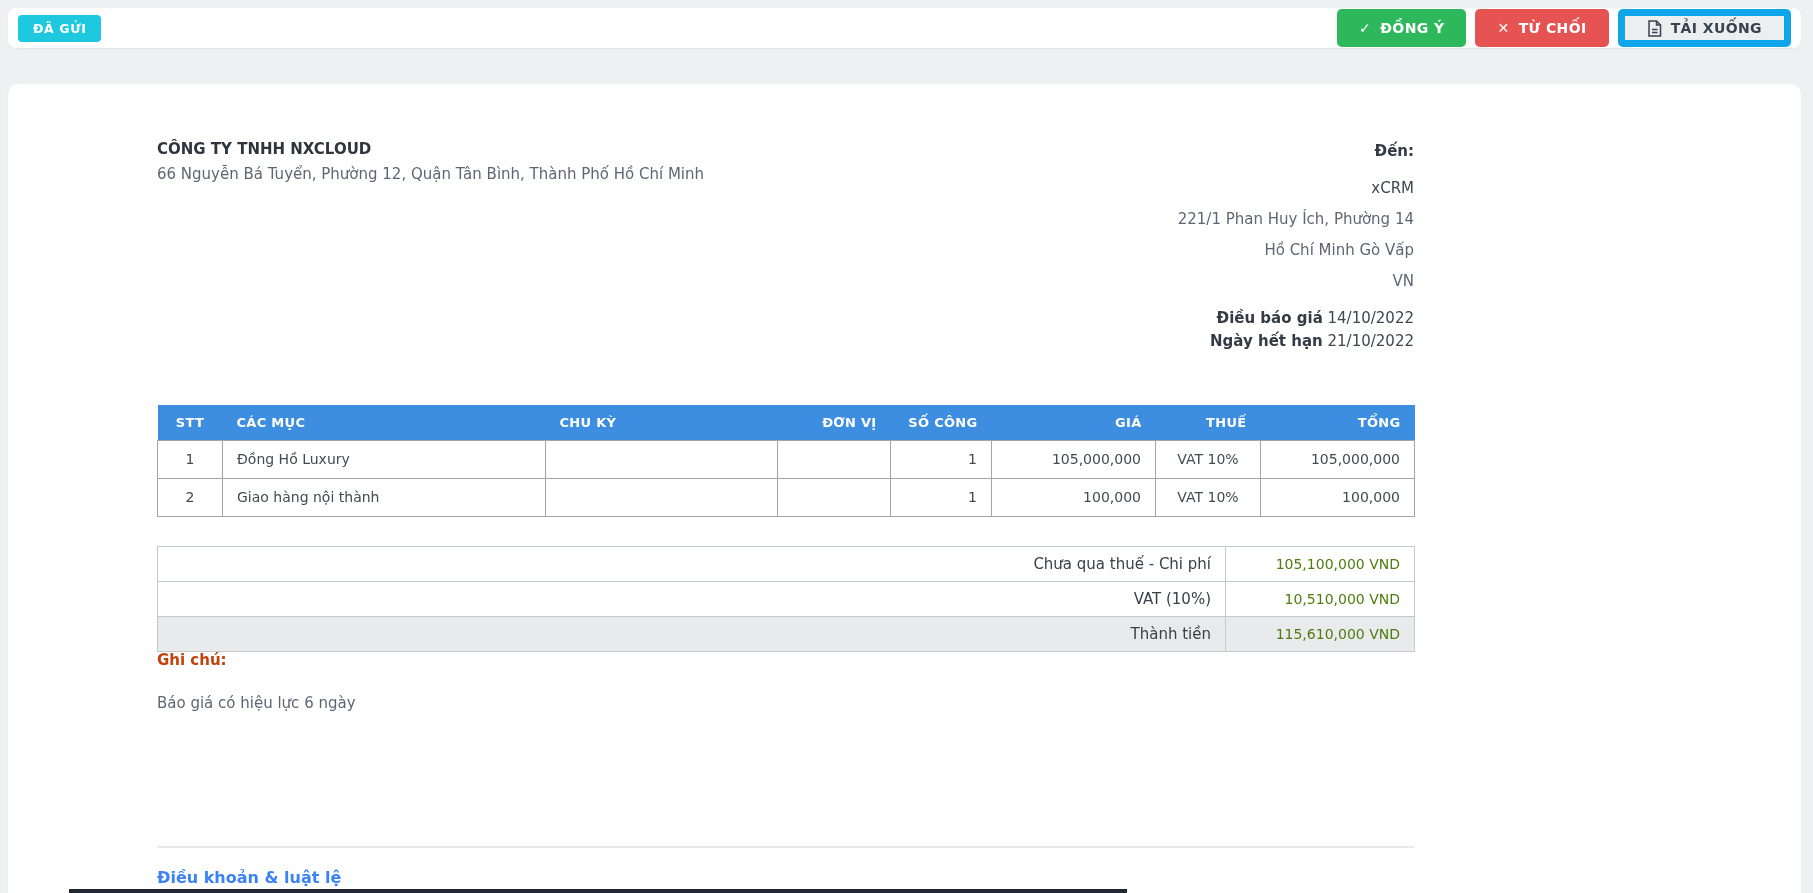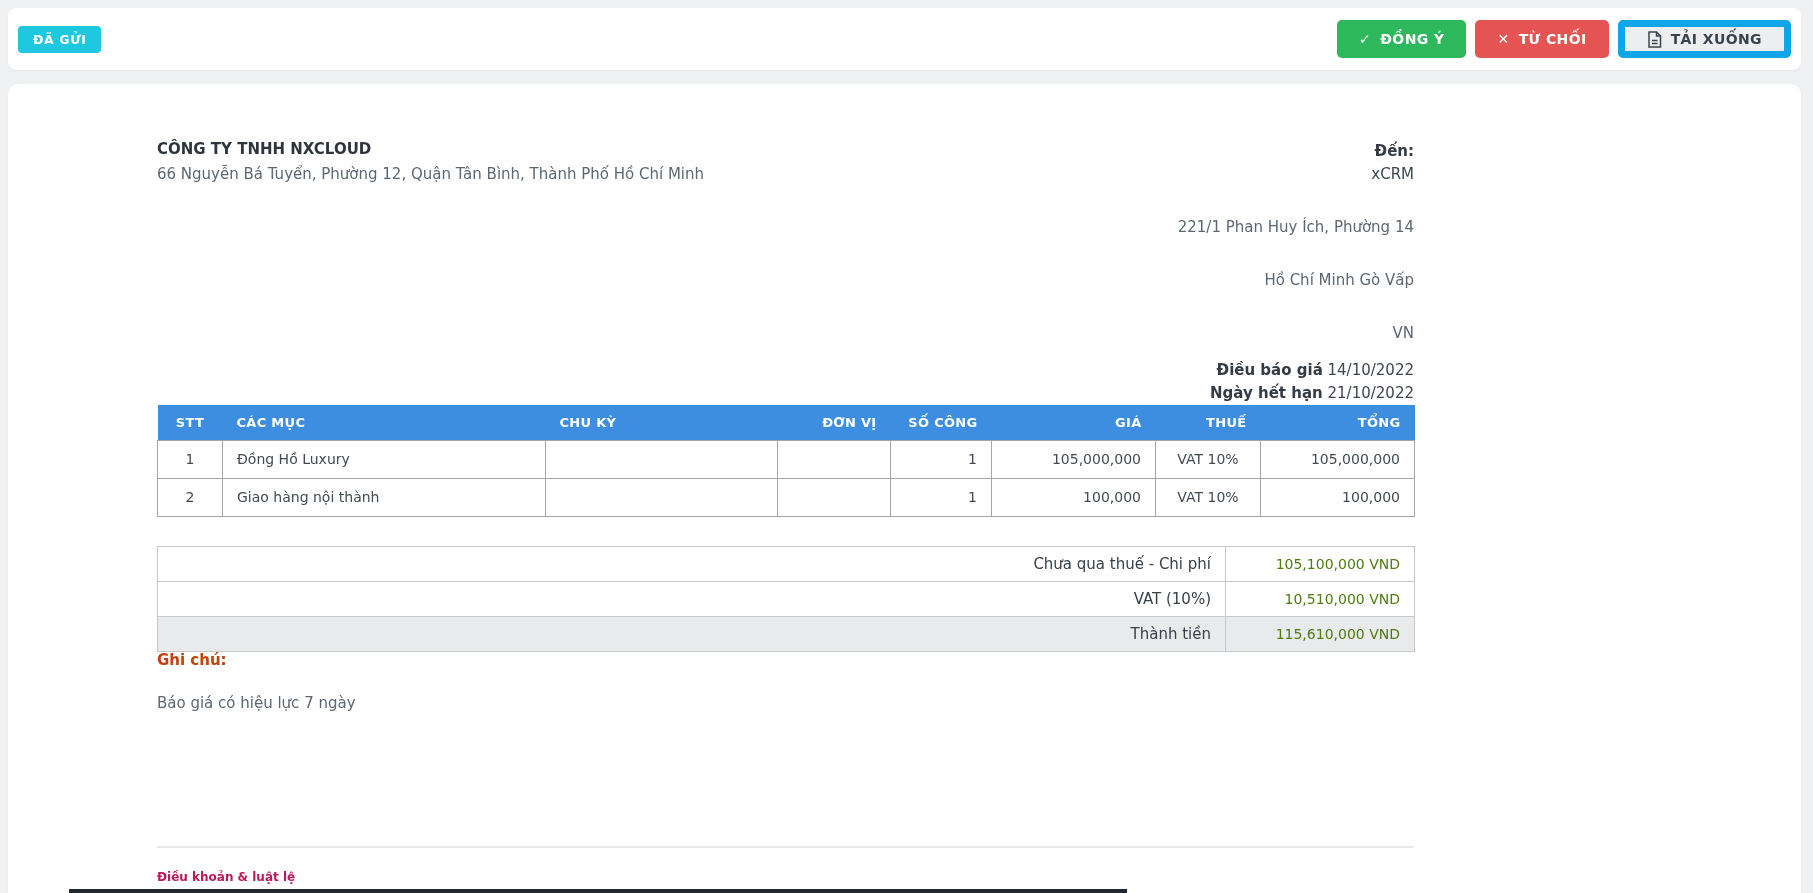--- a/index.html
+++ b/index.html
@@ -8,21 +8,21 @@
     position: relative;
     background: #eff0f2;
     overflow: hidden;
     font-family: "DejaVu Sans", "Liberation Sans", sans-serif;
     color: #3e4650;
   }
 
   
   .topbar {
     position: absolute; left: 8px; top: 8px;
-    width: 1793px; height: 62px;
+    width: 1793px; height: 40px;
     background: #ffffff; border-radius: 8px;
     box-shadow: 0 1px 2px rgba(60,70,85,.06);
     display: flex; align-items: center; justify-content: space-between;
     padding: 0 10px;
   }
   .status-badge {
     display: inline-flex; align-items: center;
     height: 27px; padding: 0 15px;
     background: var(--c-badge, #1ec9df);
     color: #ffffff; font-size: 12.5px; font-weight: bold;
@@ -56,22 +56,22 @@
   .content { width: 1257px; }
 
   .doc-header { position: relative; height: 264px; }
   .quote-number { font-size: 21px; font-weight: 500; color: #3d444c; line-height: 22px; }
   .from-company { margin-top: 12px; font-size: 15px; font-weight: bold; color: #2f353c; line-height: 16px; }
   .from-address { margin-top: 9px; font-size: 15px; color: #5d6773; line-height: 16px; }
 
   .to-block { position: absolute; top: 2px; right: 0; text-align: right; }
   .to-block p { line-height: 17px; font-size: 15px; }
   .to-label { font-weight: bold; color: #343b44; }
-  .to-name  { margin-top: 6px; color: #3e4650; }
-  .to-addr  { margin-top: 36px; color: #5d6773; }
+  .to-name  { margin-top: 20px; color: #3e4650; }
+  .to-addr  { margin-top: 14px; color: #5d6773; }
   .date-line { margin-top: 20px; color: #3e4650; }
   .date-line + .date-line { margin-top: 6px; }
   .date-line .lbl { font-weight: bold; color: #343b44; }
 
   
   table { border-collapse: collapse; table-layout: fixed; }
   .items { width: 1257px; padding-left: 47px; }
   .items th {
     background: var(--c-header, #3d8ee0); color: #ffffff;
     height: 35px; font-size: 13px; font-weight: bold;
@@ -88,21 +88,21 @@
   .summary { width: 1257px; margin-top: 29px; }
   .summary td { height: 35px; border: 1px solid #c6c9cc; padding: 0 14px; background:#fff; }
   .sum-label { text-align: right; font-size: 15px; color: #3a4149; }
   .sum-value { text-align: right; font-size: 14px; color: #4d7c0f; }
   .summary tr.hl td { background: var(--c-highlight, #e9eaec); }
 
   
   .notes-label { font-size: 15px; font-weight: bold; color: #c2410c; line-height: 17px; }
   .notes-text  { margin-top: 26px; font-size: 15px; color: #5d6773; line-height: 17px; }
   .divider { margin-top: 134px; width: 1257px; height: 2px; background: #e7e9eb; border: none; }
-  .terms-label { margin-top: 21px; font-size: 12px; font-weight: bold; color: #be185d; line-height: 17px; }
+  .terms-label { margin-top: 21px; font-size: 16px; font-weight: bold; color: #3b82f6; line-height: 17px; }
 
   .bottom-strip {
     position: absolute; left: 69px; bottom: 0;
     width: 1058px; height: 4px; background: #212730;
   }
 </style>
 </head>
 <body>
 
 <div class="topbar">
@@ -217,21 +217,21 @@
           <td class="sum-value">10,510,000 VND</td>
         </tr>
         <tr class="hl">
           <td class="sum-label">Thành tiền</td>
           <td class="sum-value">115,610,000 VND</td>
         </tr>
       </tbody>
     </table>
 
     <p class="notes-label">Ghi chú:</p>
-    <p class="notes-text">Báo giá có hiệu lực 7 ngày</p>
+    <p class="notes-text">Báo giá có hiệu lực 6 ngày</p>
 
     <hr class="divider">
 
     <p class="terms-label">Điều khoản &amp; luật lệ</p>
   </div>
 </div>
 
 <div class="bottom-strip"></div>
 
 </body></html>

